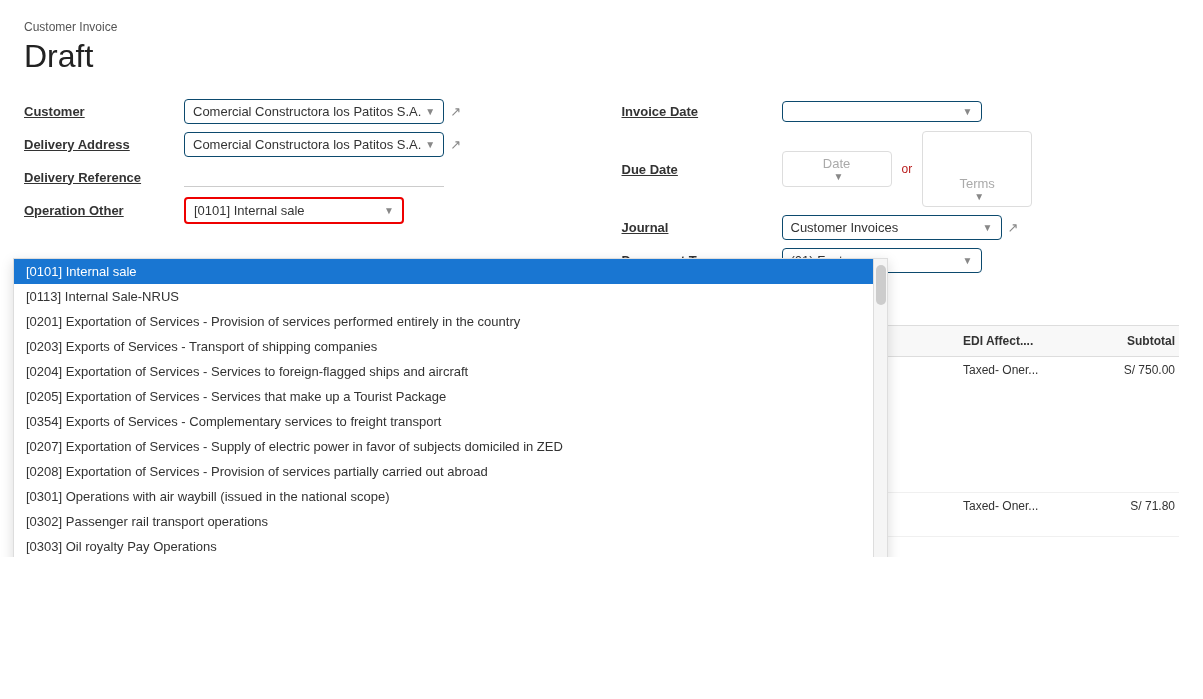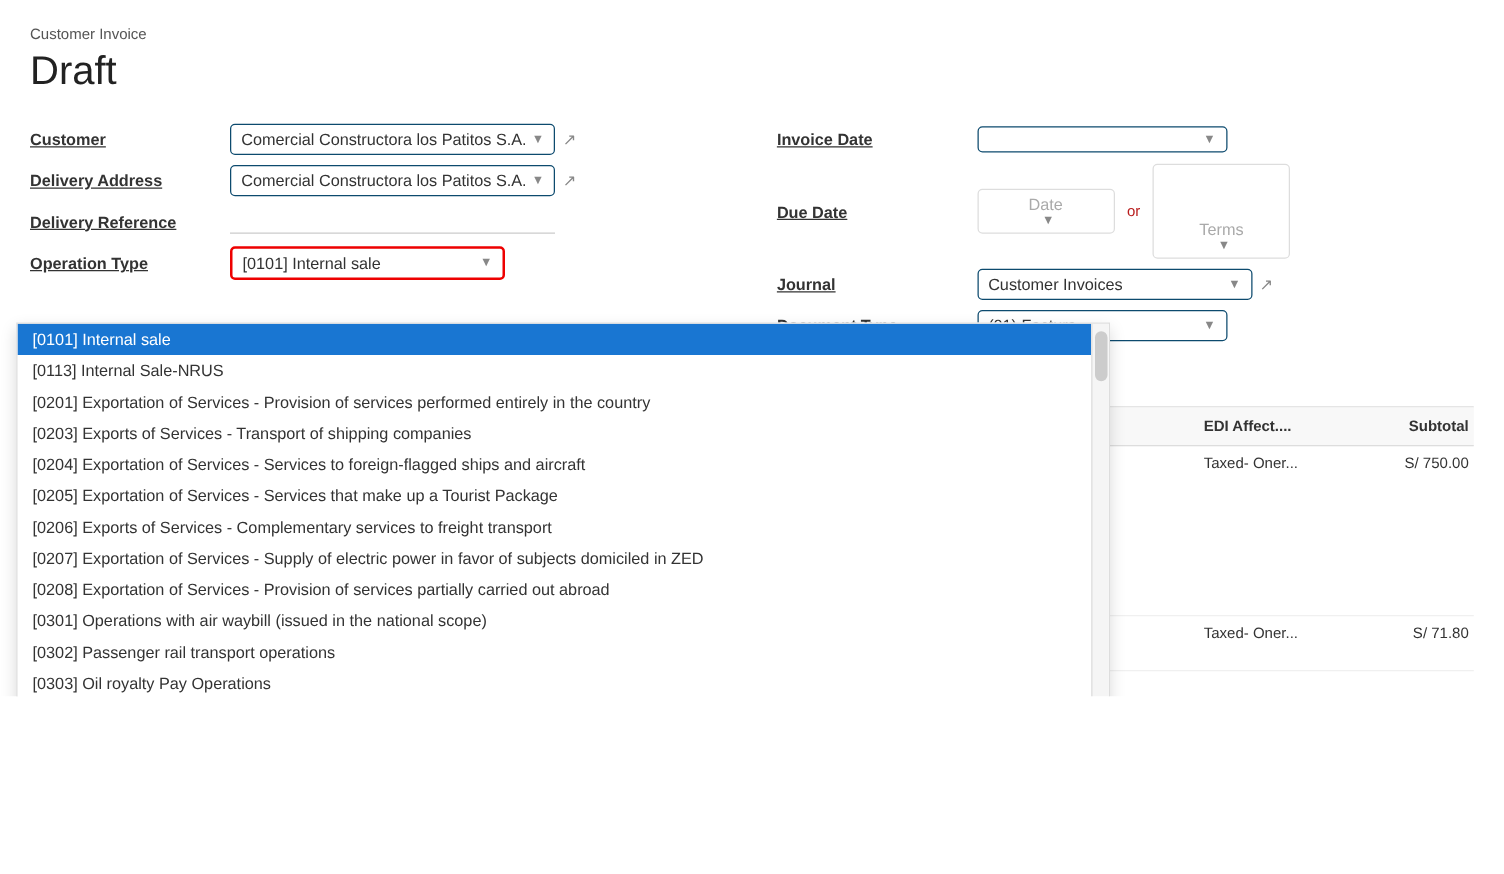--- a/index.html
+++ b/index.html
@@ -178,21 +178,21 @@
       </div>
 
       <div class="field-row">
         <div class="field-label">Delivery Reference</div>
         <div class="field-value">
           <input class="field-input-text" type="text" value="" style="min-width: 260px;">
         </div>
       </div>
 
       <div class="field-row">
-        <div class="field-label">Operation Type</div>
+        <div class="field-label">Operation Other</div>
         <div class="field-value">
           <div class="field-input-border-red">
             <span>[0101] Internal sale</span>
             <span class="dropdown-arrow">▼</span>
           </div>
         </div>
       </div>
     </div>
 
     <div>
@@ -301,21 +301,21 @@
 
   <div class="dropdown-overlay">
     <div class="scrollbar-container">
       <div class="dropdown-list" id="dropdown-list">
           <div class="dropdown-item selected">[0101] Internal sale</div>
           <div class="dropdown-item">[0113] Internal Sale-NRUS</div>
           <div class="dropdown-item">[0201] Exportation of Services - Provision of services performed entirely in the country</div>
           <div class="dropdown-item">[0203] Exports of Services - Transport of shipping companies</div>
           <div class="dropdown-item">[0204] Exportation of Services - Services to foreign-flagged ships and aircraft</div>
           <div class="dropdown-item">[0205] Exportation of Services - Services that make up a Tourist Package</div>
-          <div class="dropdown-item">[0206] Exports of Services - Complementary services to freight transport</div>
+          <div class="dropdown-item">[0354] Exports of Services - Complementary services to freight transport</div>
           <div class="dropdown-item">[0207] Exportation of Services - Supply of electric power in favor of subjects domiciled in ZED</div>
           <div class="dropdown-item">[0208] Exportation of Services - Provision of services partially carried out abroad</div>
           <div class="dropdown-item">[0301] Operations with air waybill (issued in the national scope)</div>
           <div class="dropdown-item">[0302] Passenger rail transport operations</div>
           <div class="dropdown-item">[0303] Oil royalty Pay Operations</div>
           <div class="dropdown-item">[0401] Non-domiciled sales that do not qualify as an export</div>
           <div class="dropdown-item">[1001] Operation Subject to Detraction</div>
           <div class="dropdown-item">[1002] Operation Subject to Detraction - Hydrobiological Resources</div>
         </div>
       <div class="scrollbar">

